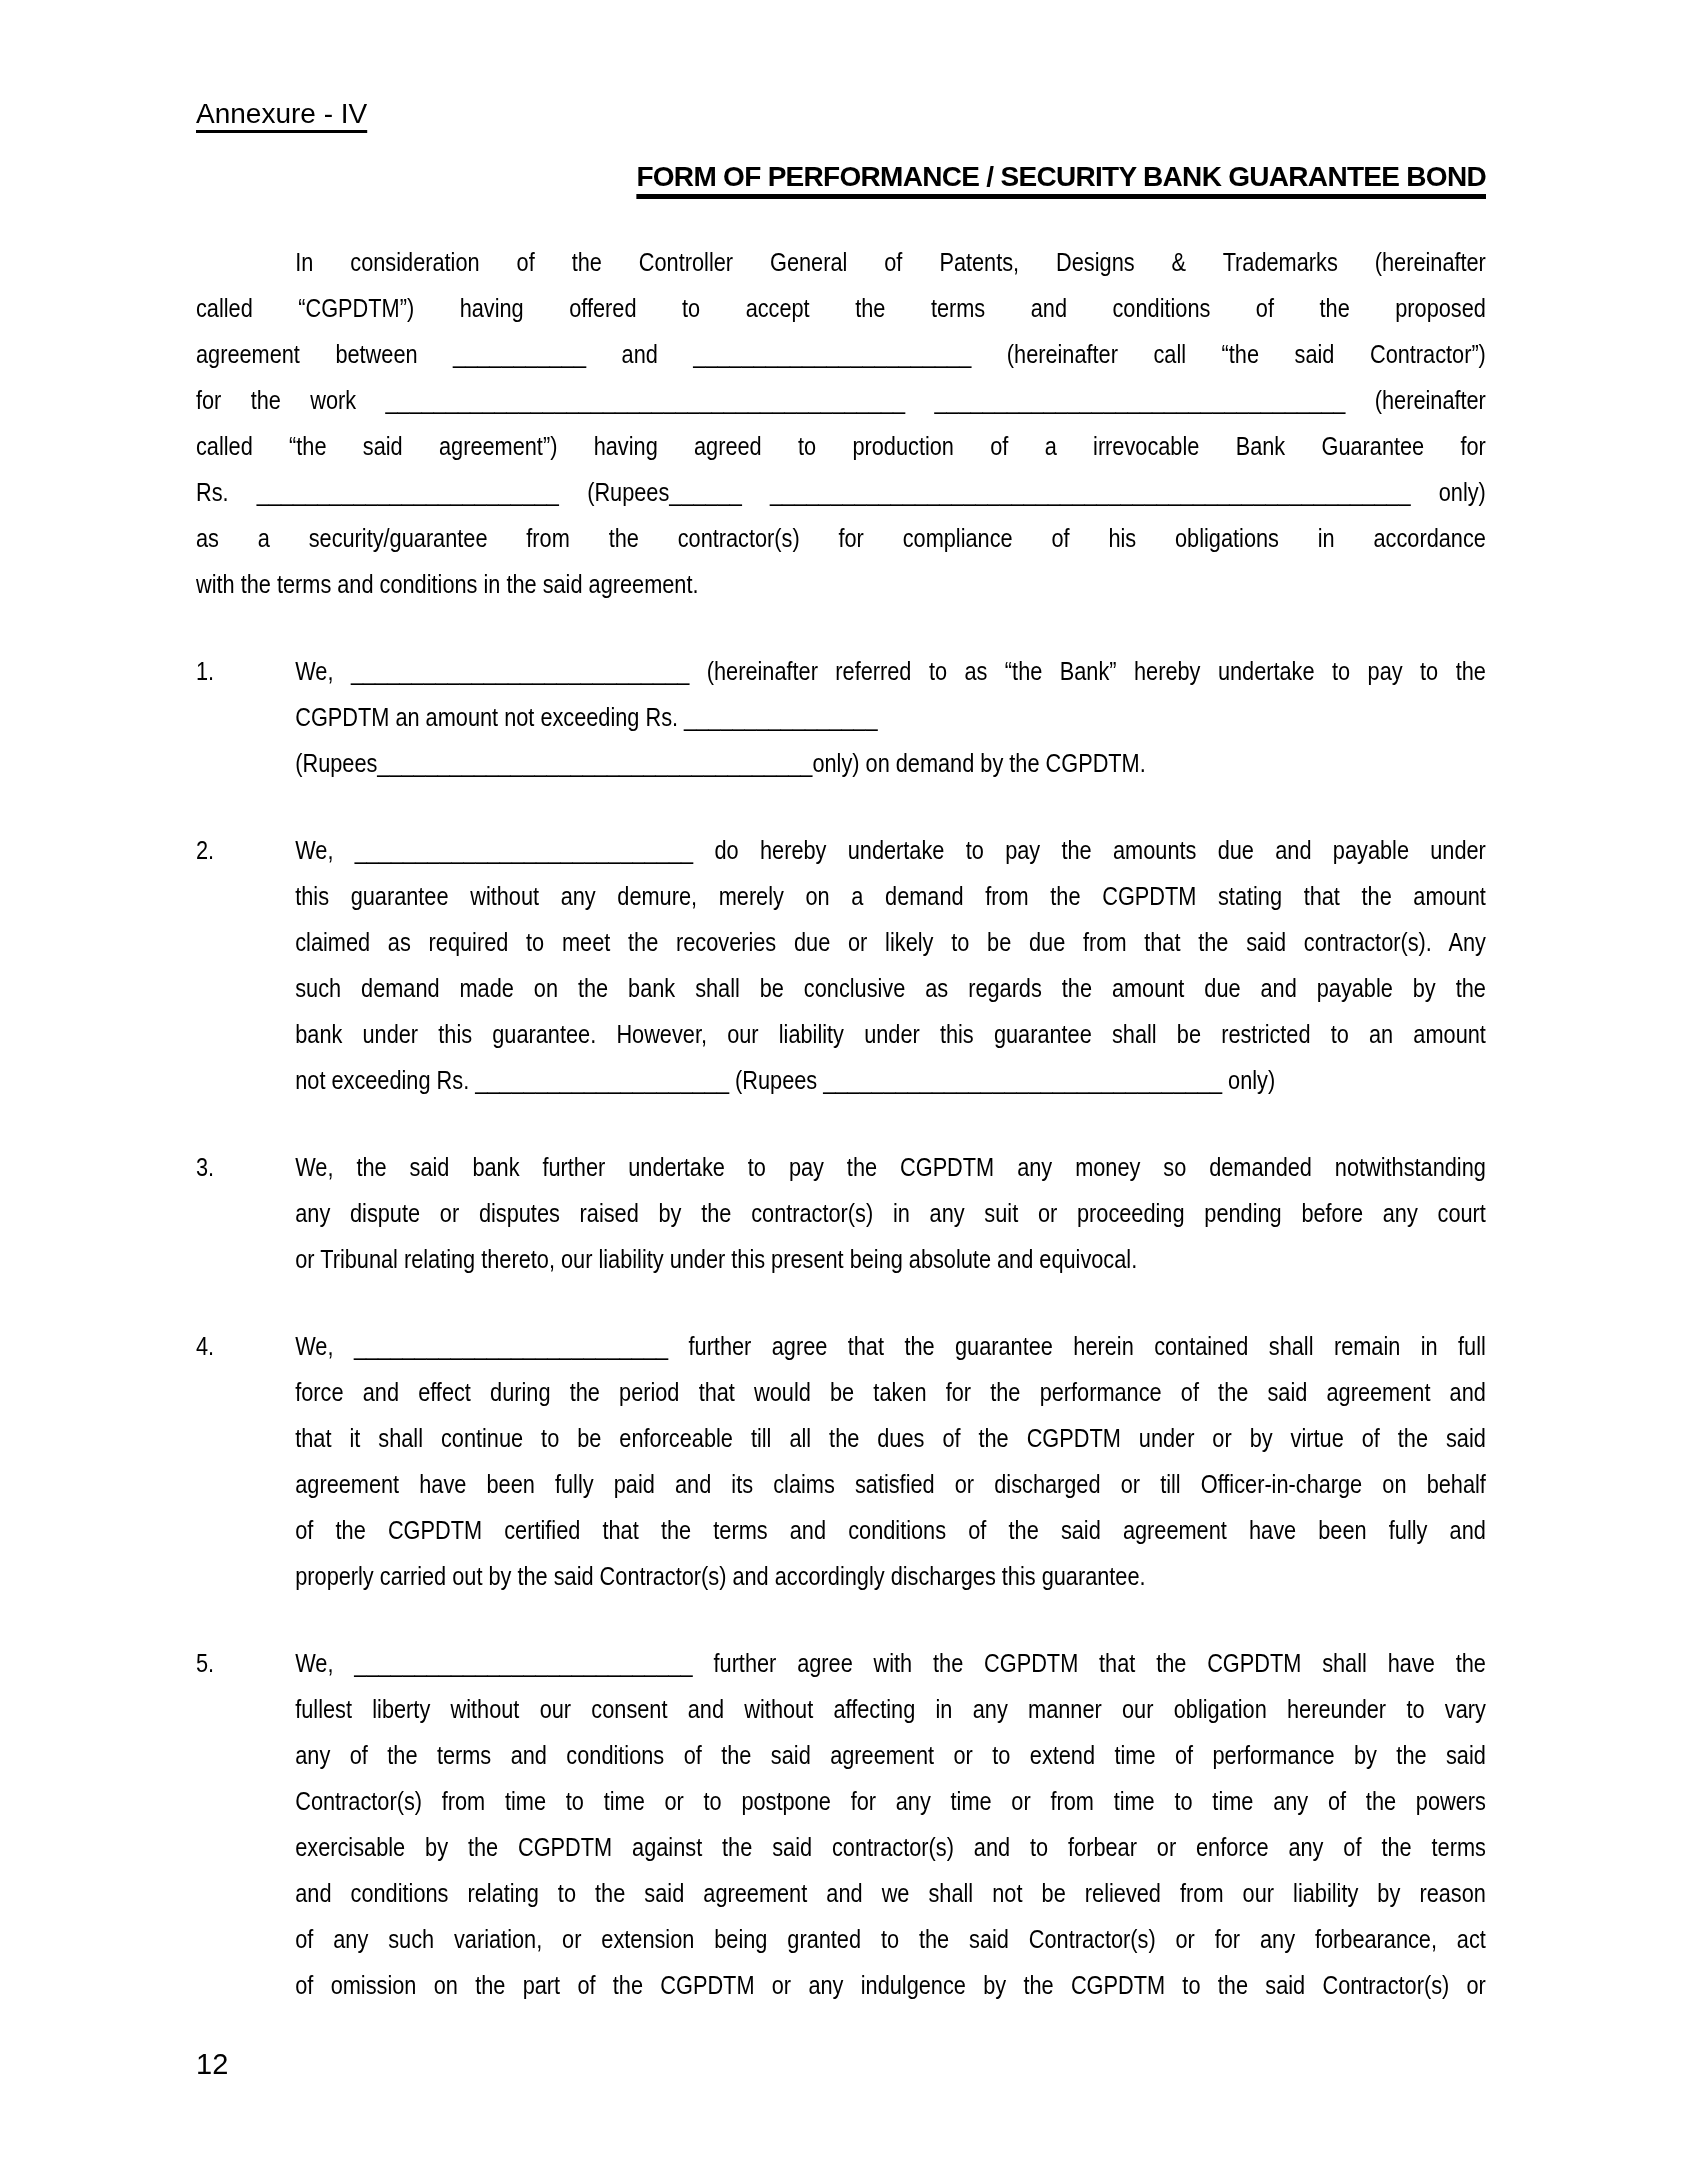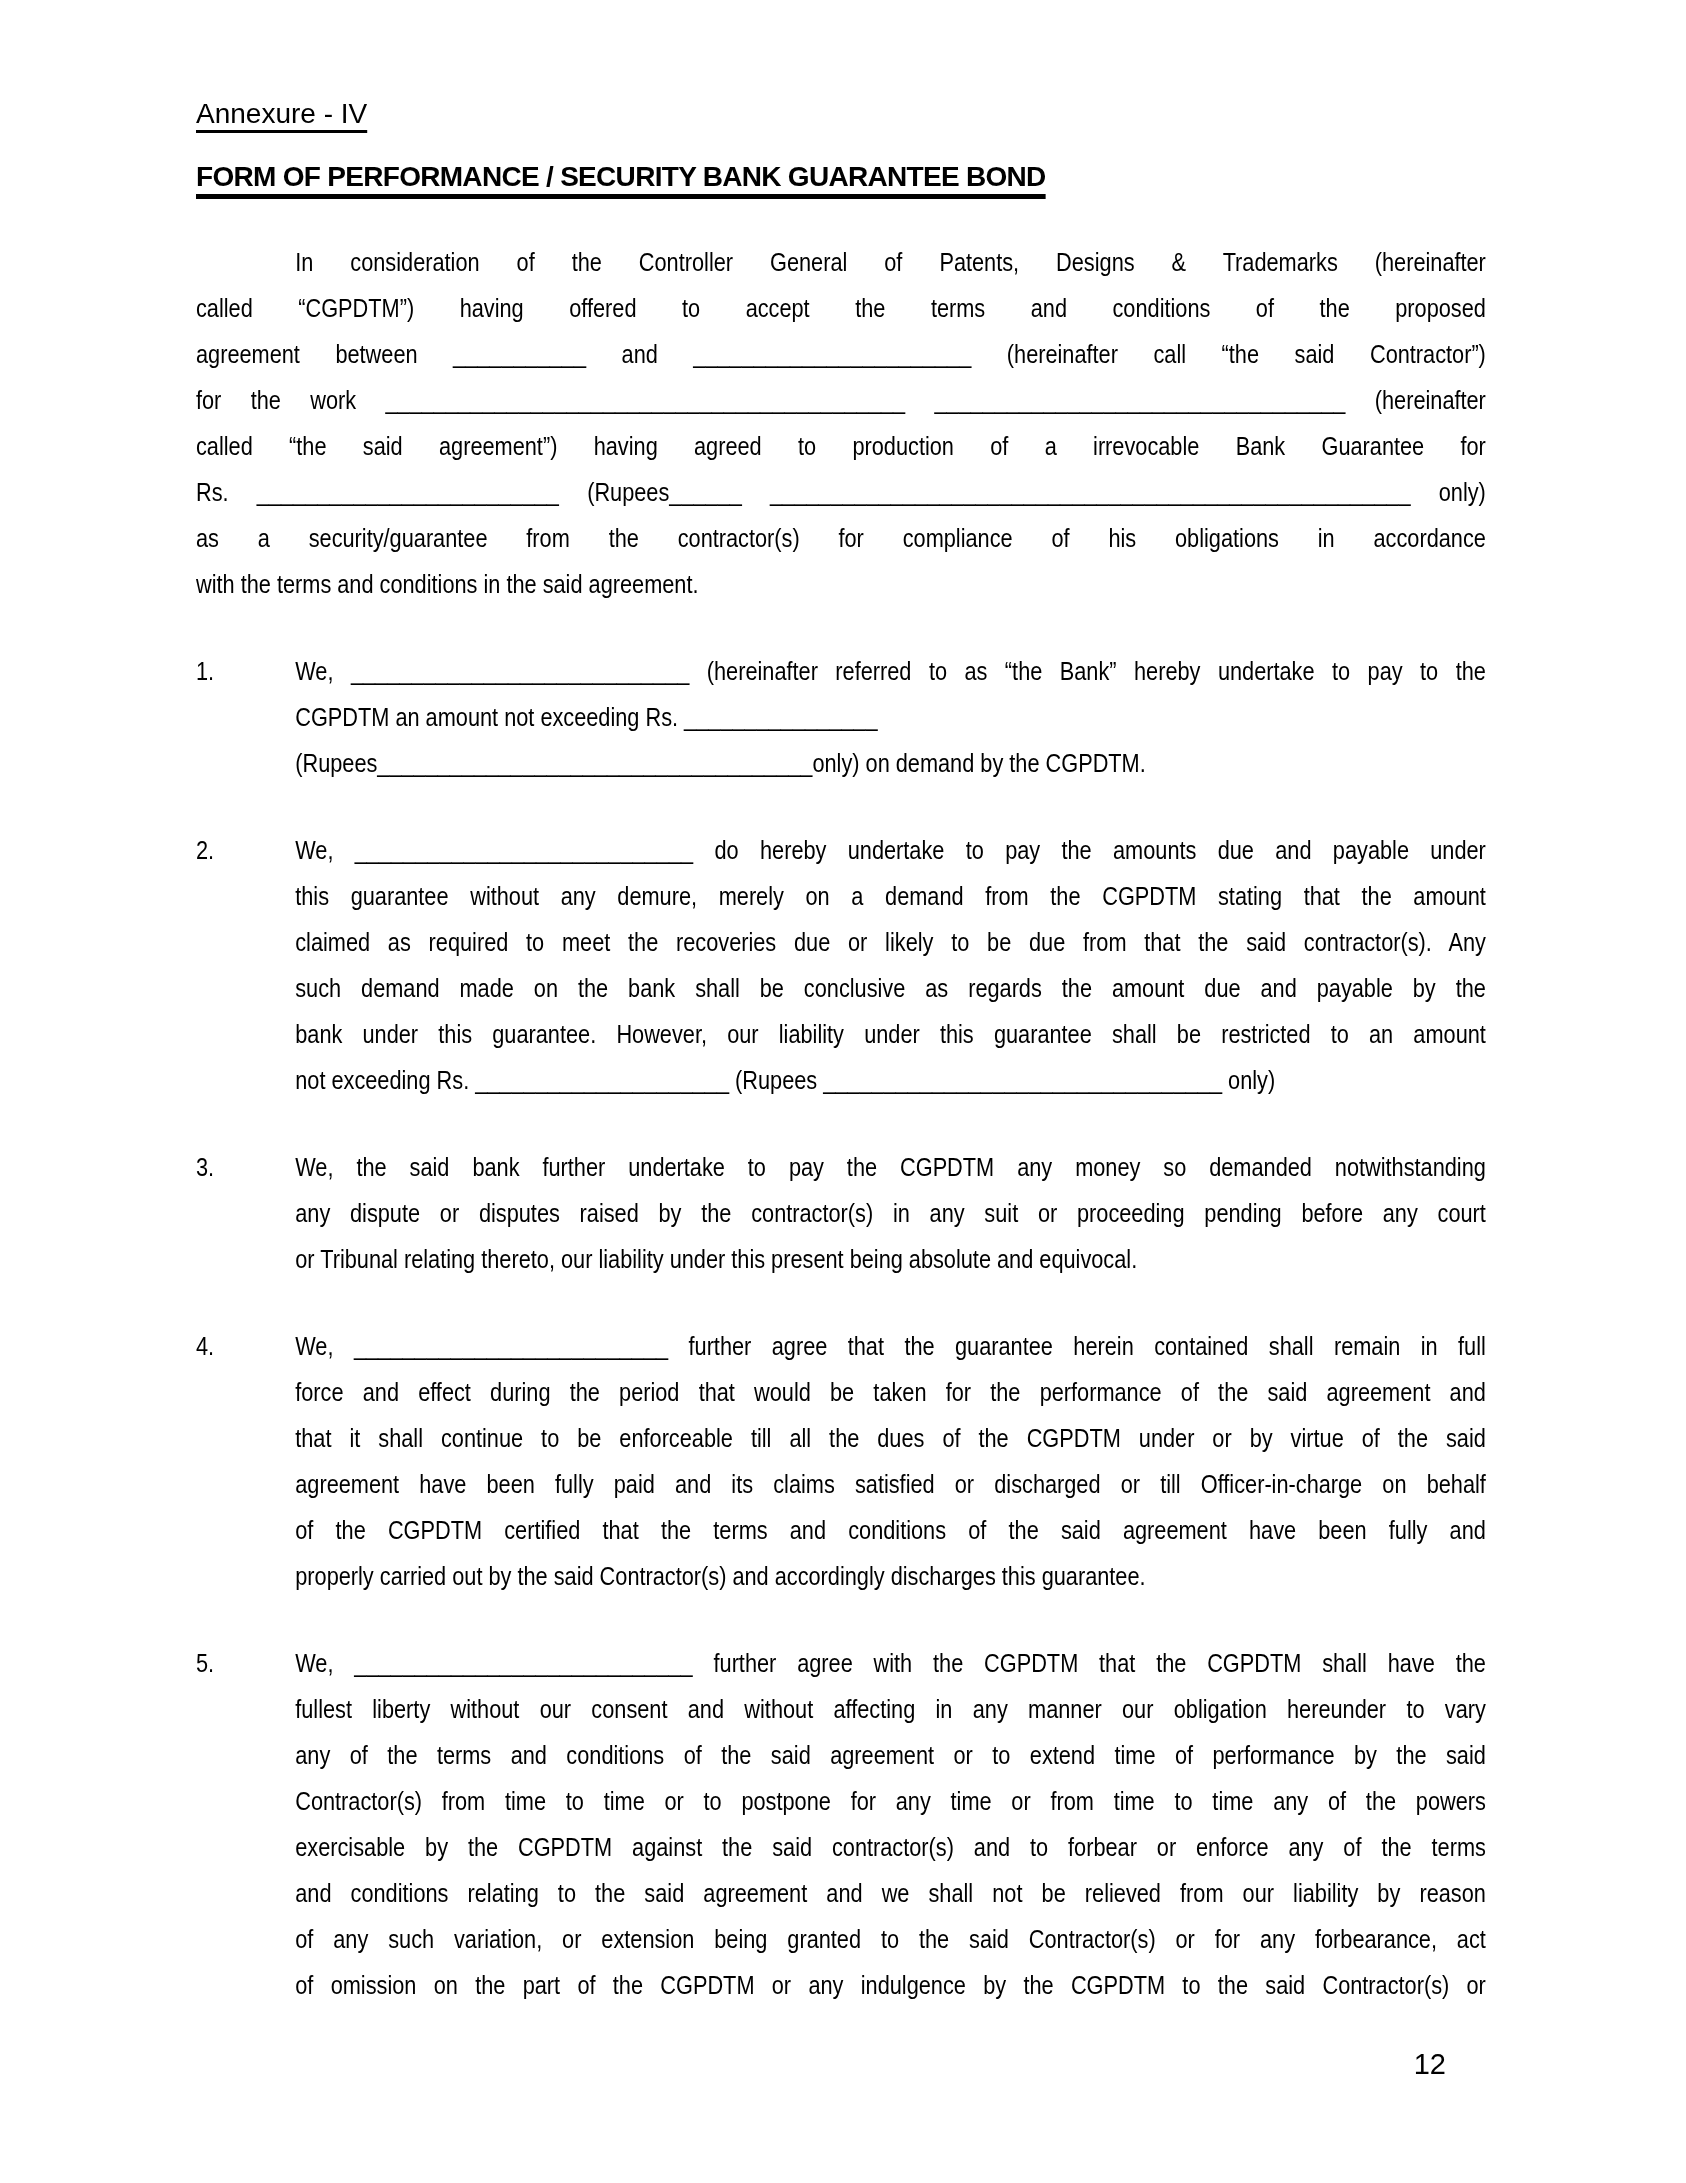--- a/index.html
+++ b/index.html
@@ -24,21 +24,21 @@
     text-decoration: underline;
     text-decoration-thickness: 3.3px;
     text-underline-offset: 6.6px;
     white-space: nowrap;
   }
   .doc-title {
     position: absolute;
     left: 196px;
     top: 161px;
     width: 1290px;
-    text-align: left;
+    text-align: right;
     font-size: 28px;
     font-weight: bold;
     letter-spacing: -0.7px;
   }
   .doc-title span {
     text-decoration: underline;
     text-decoration-thickness: 4.6px;
     text-underline-offset: 8px;
     white-space: nowrap;
   }
@@ -66,21 +66,21 @@
     position: absolute;
     left: 0;
     top: 0;
     width: 121px;
   }
   .page-num {
     position: absolute;
     left: 196px;
     top: 2048px;
     width: 1250px;
-    text-align: right;
+    text-align: left;
     font-size: 29px;
   }
 </style>
 </head>
 <body>
 
 <div class="annexure">Annexure - IV</div>
 
 <div class="doc-title">
   <span>FORM OF PERFORMANCE / SECURITY BANK GUARANTEE BOND</span>

